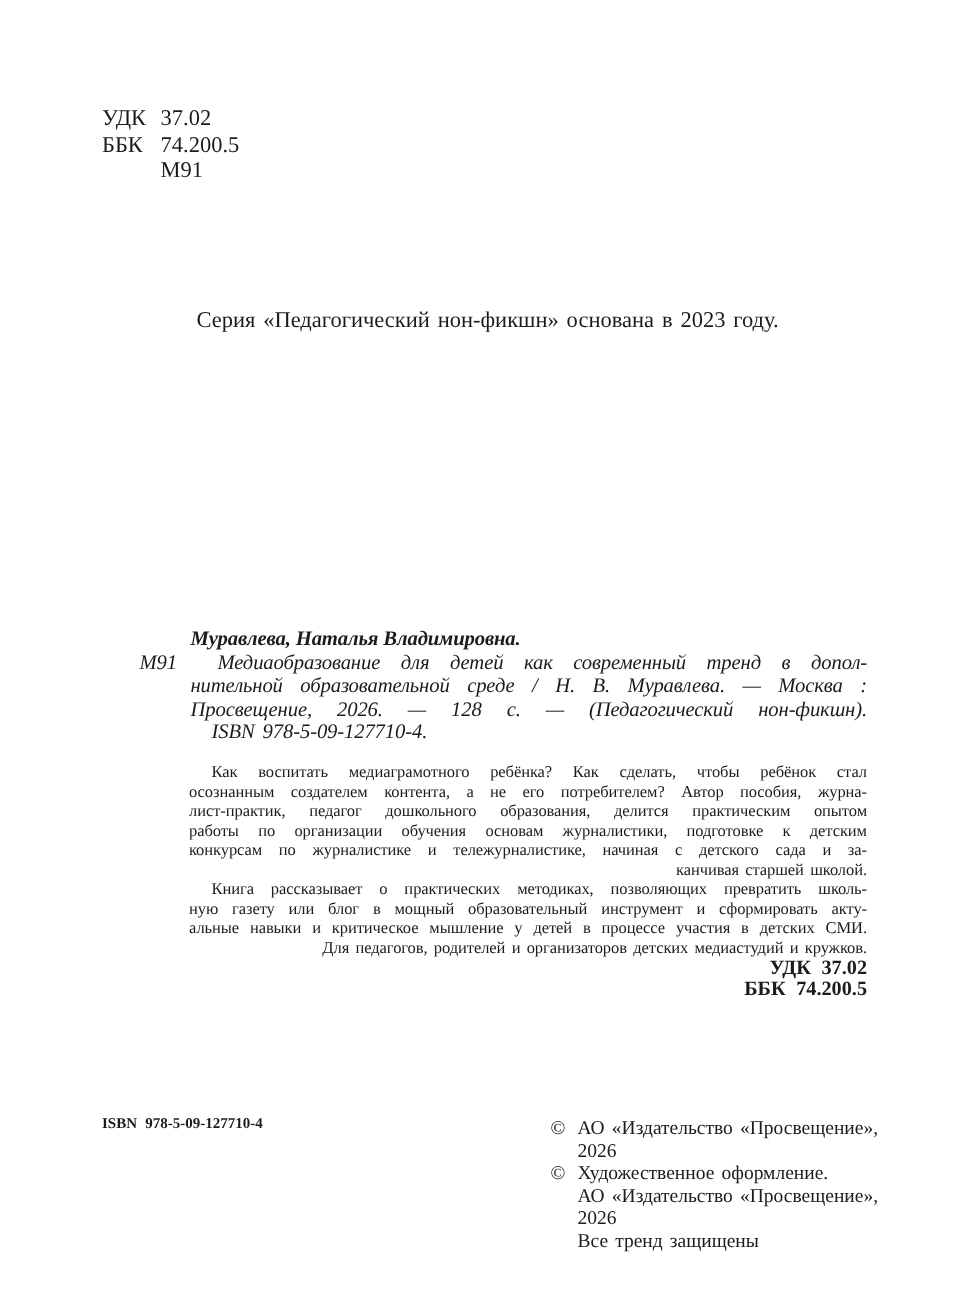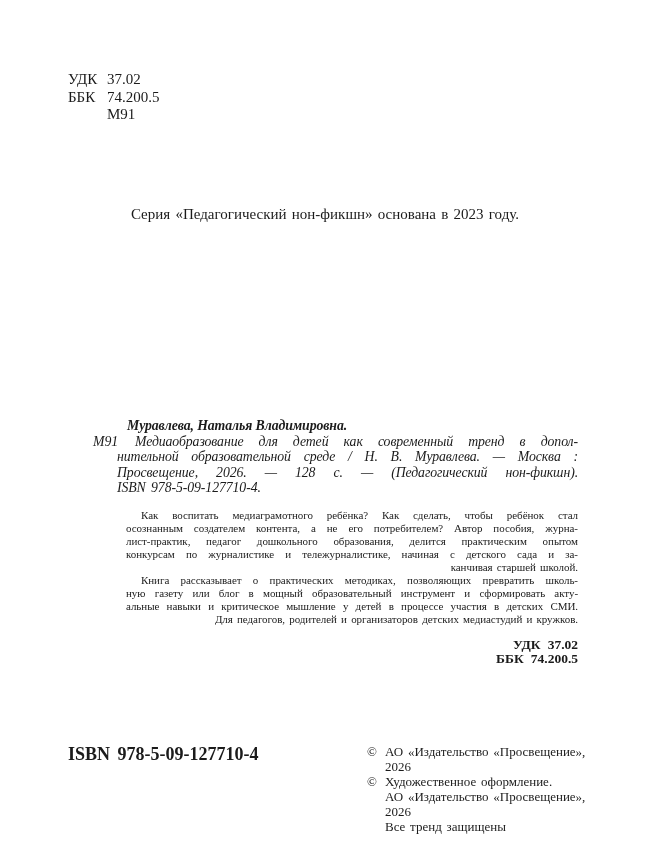--- a/index.html
+++ b/index.html
@@ -28,22 +28,22 @@
   }
 
   
   .card {
     position: absolute; left: 93px; top: 418px; width: 485px;
     font-size: 13.8px; line-height: 15.5px; letter-spacing: -0.1px; font-style: italic;
   }
   .card .heading { margin-left: 34px; font-weight: bold; }
   .card .with-code { position: relative; }
   .card .code { position: absolute; left: 0; top: 0; }
-  .card .dline { margin-left: 24px; }
-  .card .isbn { margin-left: 24px; word-spacing: 2px; }
+  .card .dline { margin-left: 34px; }
+  .card .isbn { margin-left: 48px; word-spacing: 2px; }
 
   .jline { text-align: justify; text-align-last: justify; }
   .ind18 { padding-left: 18px; }
   .ind15 { padding-left: 15px; }
 
   
   .annotation {
     position: absolute; left: 126px; top: 509px; width: 452px;
     font-size: 11px; line-height: 13px; letter-spacing: -0.05px;
   }
@@ -54,21 +54,21 @@
     position: absolute; right: 72px; top: 638px;
     font-weight: bold; font-size: 13.5px; line-height: 13.5px;
     display: flex; flex-direction: column; align-items: flex-end;
   }
   .bottom-index .row { display: flex; }
   .bottom-index .lbl { margin-right: 7px; }
 
   
   .footer-isbn {
     position: absolute; left: 68px; top: 744px;
-    font-weight: bold; font-size: 18px; word-spacing: 3px;
+    font-weight: bold; font-size: 10px; word-spacing: 3px;
   }
   .copyright {
     position: absolute; left: 367px; top: 744px; width: 245px;
     font-size: 13px; line-height: 15px; word-spacing: 1.5px;
   }
   .copyright .row { display: flex; }
   .copyright .mark { width: 18px; flex: 0 0 18px; }
   .copyright .txt { flex: 1; }
 </style>
 </head>
@@ -101,20 +101,21 @@
     </div>
     <div class="dline jline">нительной образовательной среде / Н. В. Муравлева. — Москва :</div>
     <div class="dline jline">Просвещение, 2026. — 128 с. — (Педагогический нон-фикшн).</div>
     <div class="isbn">ISBN 978-5-09-127710-4.</div>
   </div>
 
   <div class="annotation">
     <div class="jline ind15">Как воспитать медиаграмотного ребёнка? Как сделать, чтобы ребёнок стал</div>
     <div class="jline">осознанным создателем контента, а не его потребителем? Автор пособия, журна-</div>
     <div class="jline">лист-практик, педагог дошкольного образования, делится практическим опытом</div>
+    <div class="jline">работы по организации обучения основам журналистики, подготовке к детским</div>
     <div class="jline">конкурсам по журналистике и тележурналистике, начиная с детского сада и за-</div>
     <div class="plain">канчивая старшей школой.</div>
     <div class="jline ind15">Книга рассказывает о практических методиках, позволяющих превратить школь-</div>
     <div class="jline">ную газету или блог в мощный образовательный инструмент и сформировать акту-</div>
     <div class="jline">альные навыки и критическое мышление у детей в процессе участия в детских СМИ.</div>
     <div class="plain ind15">Для педагогов, родителей и организаторов детских медиастудий и кружков.</div>
   </div>
 
   <div class="bottom-index">
     <div class="row">

